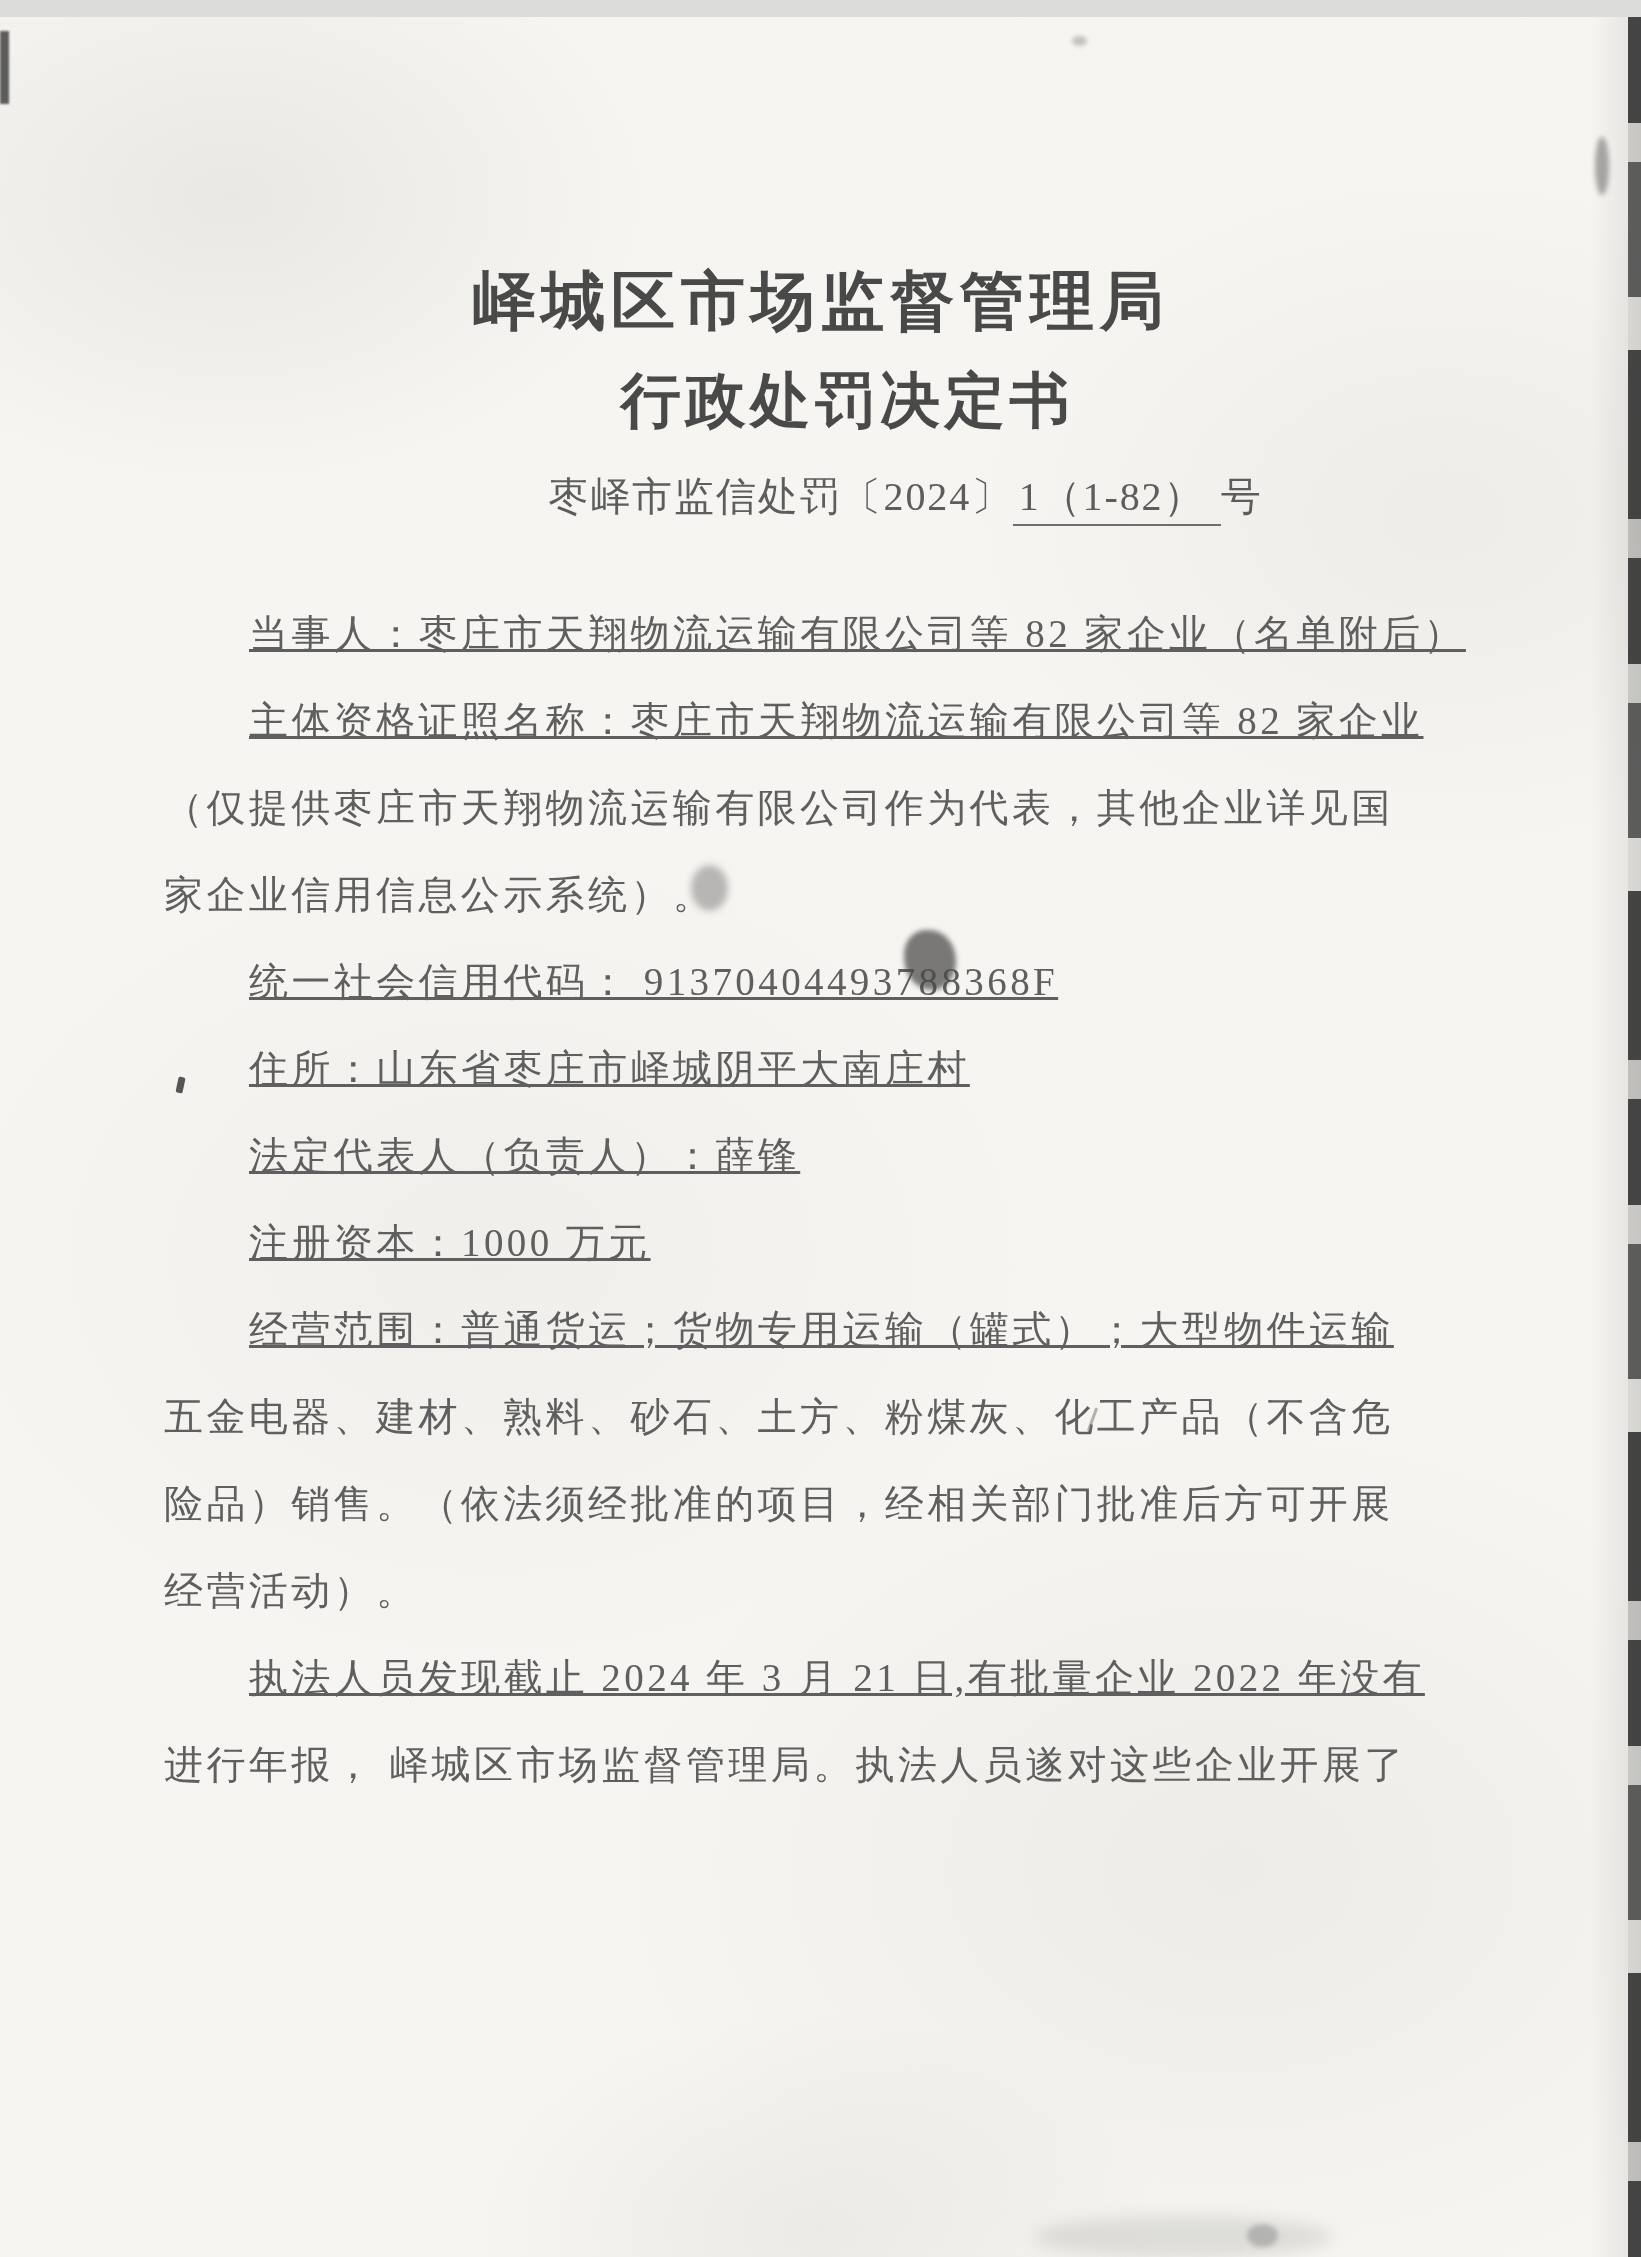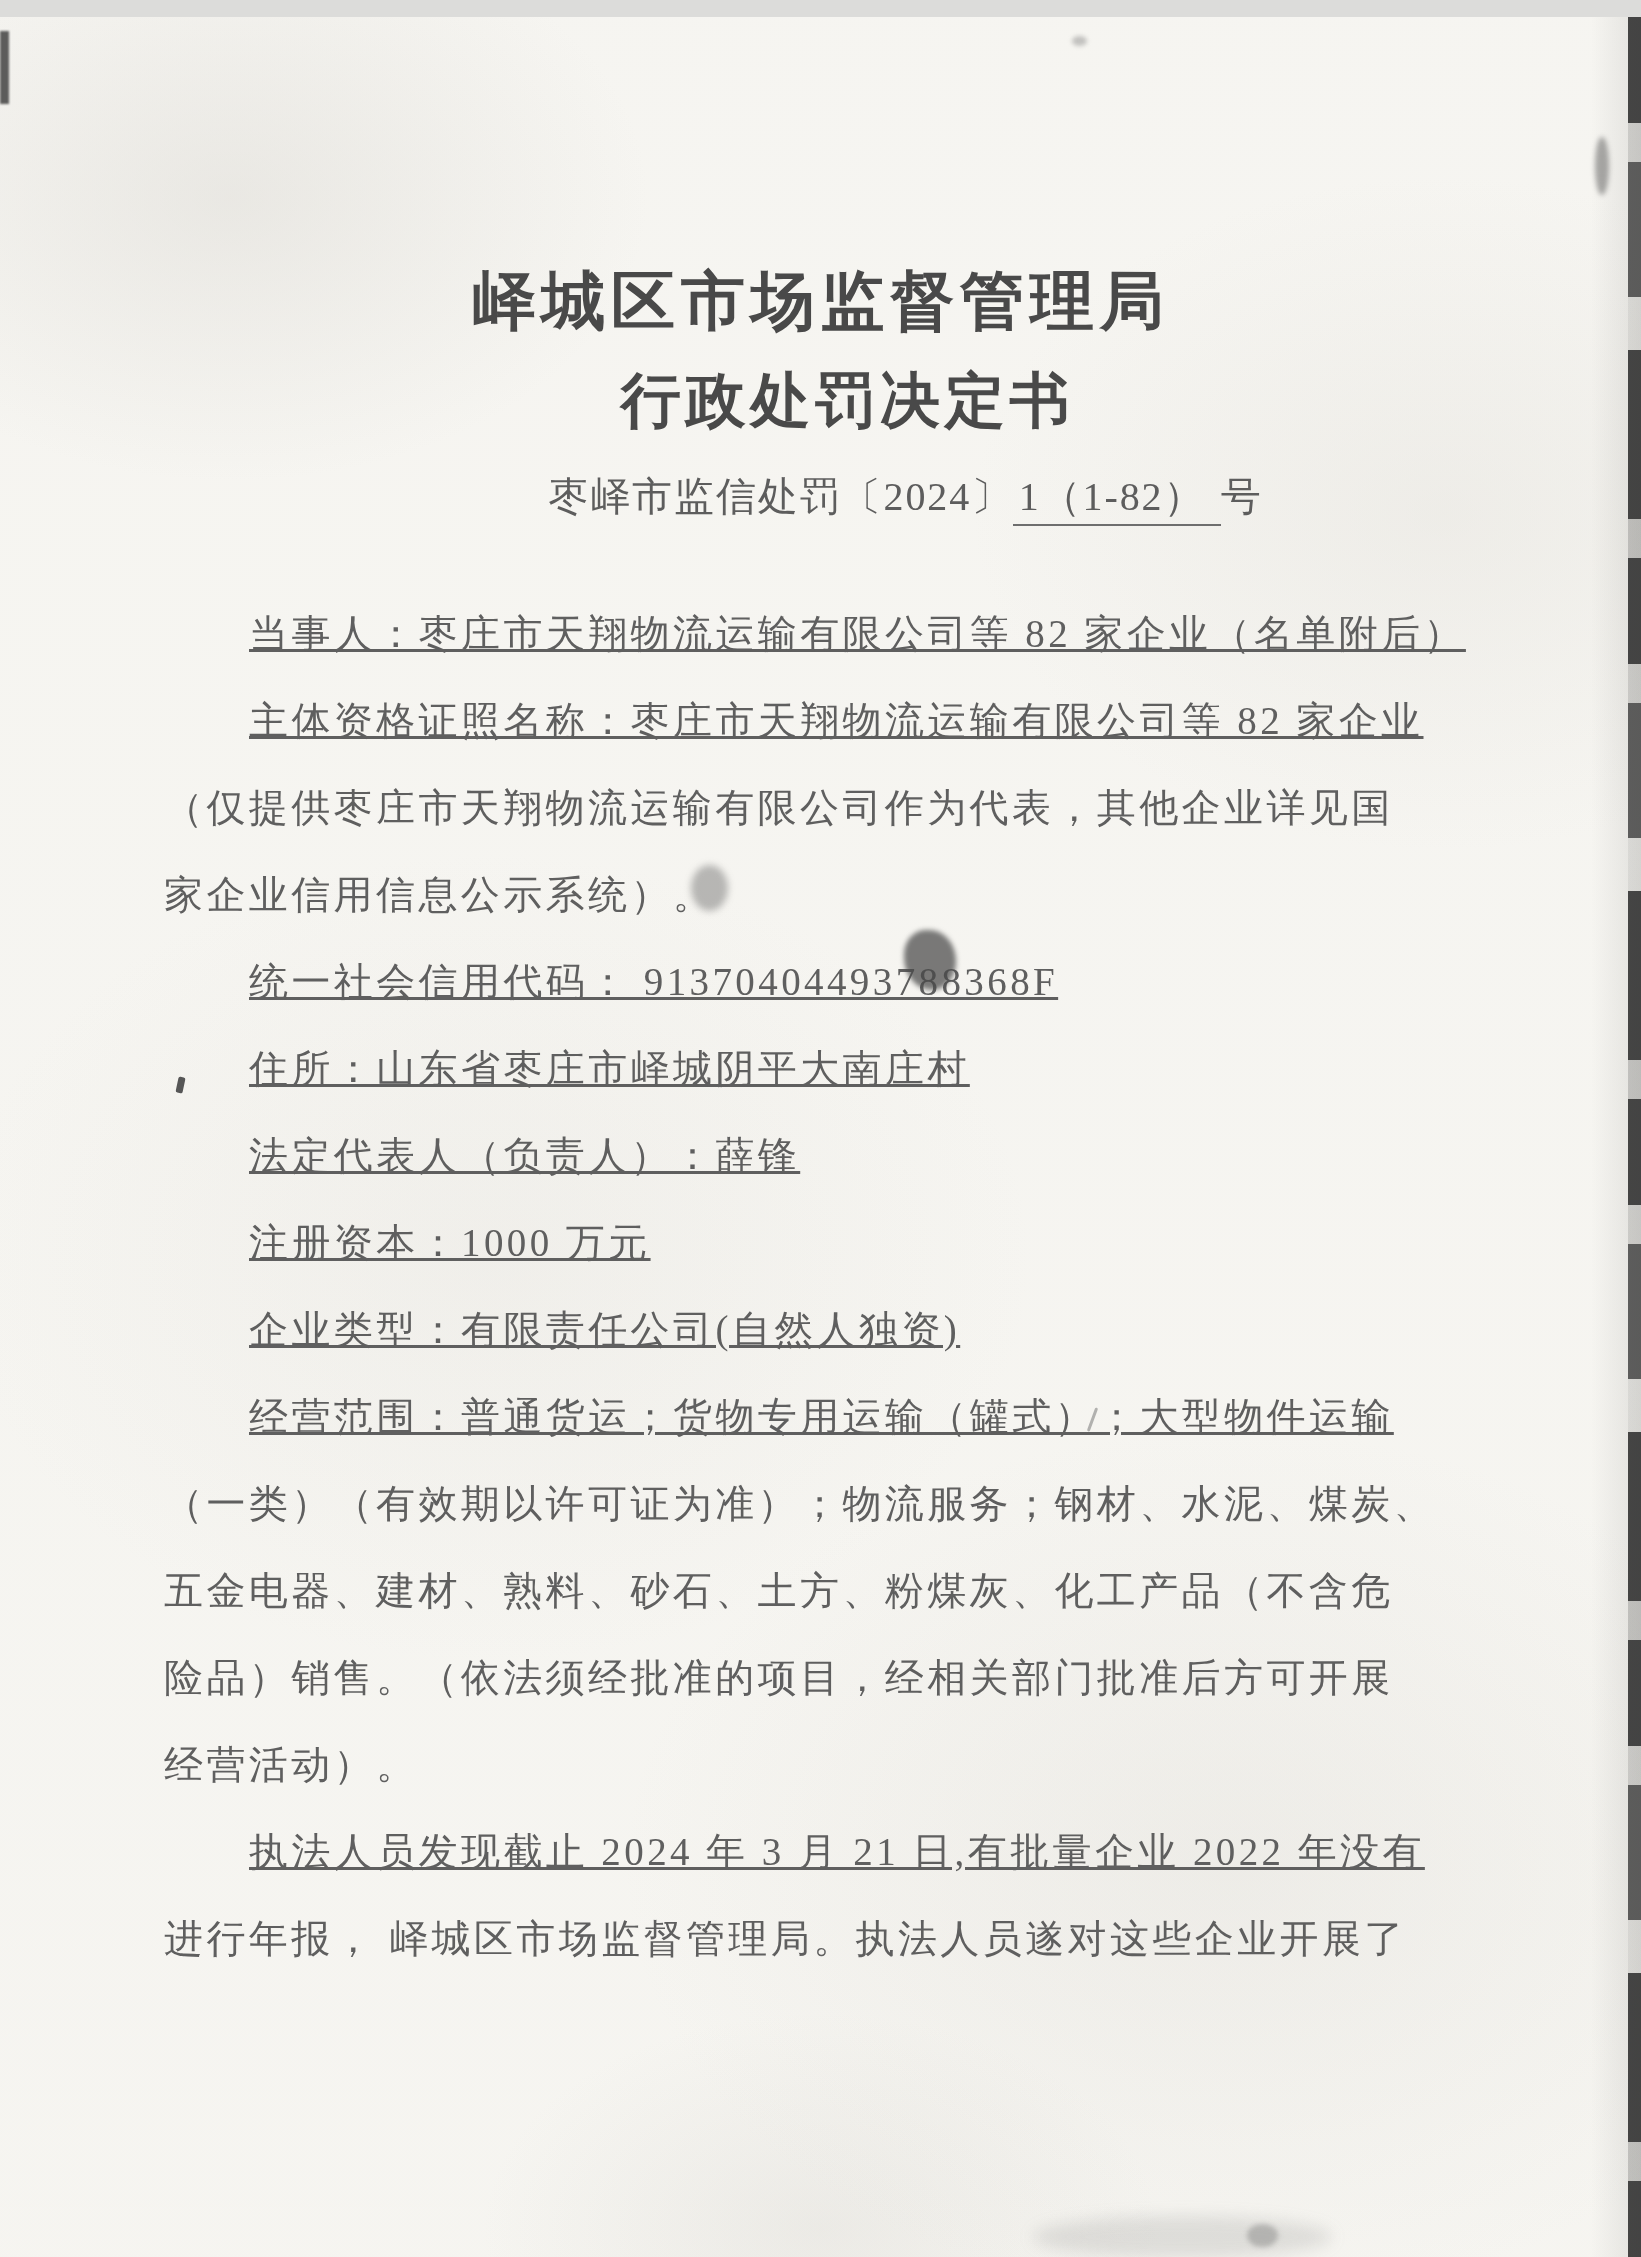--- a/index.html
+++ b/index.html
@@ -127,23 +127,21 @@
 
   <div class="doc-body">
       <div class="line indent">当事人：枣庄市天翔物流运输有限公司等 82 家企业（名单附后）</div>
       <div class="line indent">主体资格证照名称：枣庄市天翔物流运输有限公司等 82 家企业</div>
       <div class="line">（仅提供枣庄市天翔物流运输有限公司作为代表，其他企业详见国</div>
       <div class="line">家企业信用信息公示系统）。</div>
       <div class="line indent">统一社会信用代码： 91370404493788368F</div>
       <div class="line indent">住所：山东省枣庄市峄城阴平大南庄村</div>
       <div class="line indent">法定代表人（负责人）：薛锋</div>
       <div class="line indent">注册资本：1000 万元</div>
-      <div class="line indent">企业类型：有限责任公司(自然人独资)</div>
       <div class="line indent">经营范围：普通货运；货物专用运输（罐式）；大型物件运输</div>
-      <div class="line">（一类）（有效期以许可证为准）；物流服务；钢材、水泥、煤炭、</div>
       <div class="line">五金电器、建材、熟料、砂石、土方、粉煤灰、化工产品（不含危</div>
       <div class="line">险品）销售。（依法须经批准的项目，经相关部门批准后方可开展</div>
       <div class="line">经营活动）。</div>
       <div class="line indent">执法人员发现截止 2024 年 3 月 21 日,有批量企业 2022 年没有</div>
       <div class="line">进行年报， 峄城区市场监督管理局。执法人员遂对这些企业开展了</div>
     </div>
 
   <div class="edge-shade"></div>
   <div class="edge-band"></div>
   <div class="smudge smudge-ink"></div>

